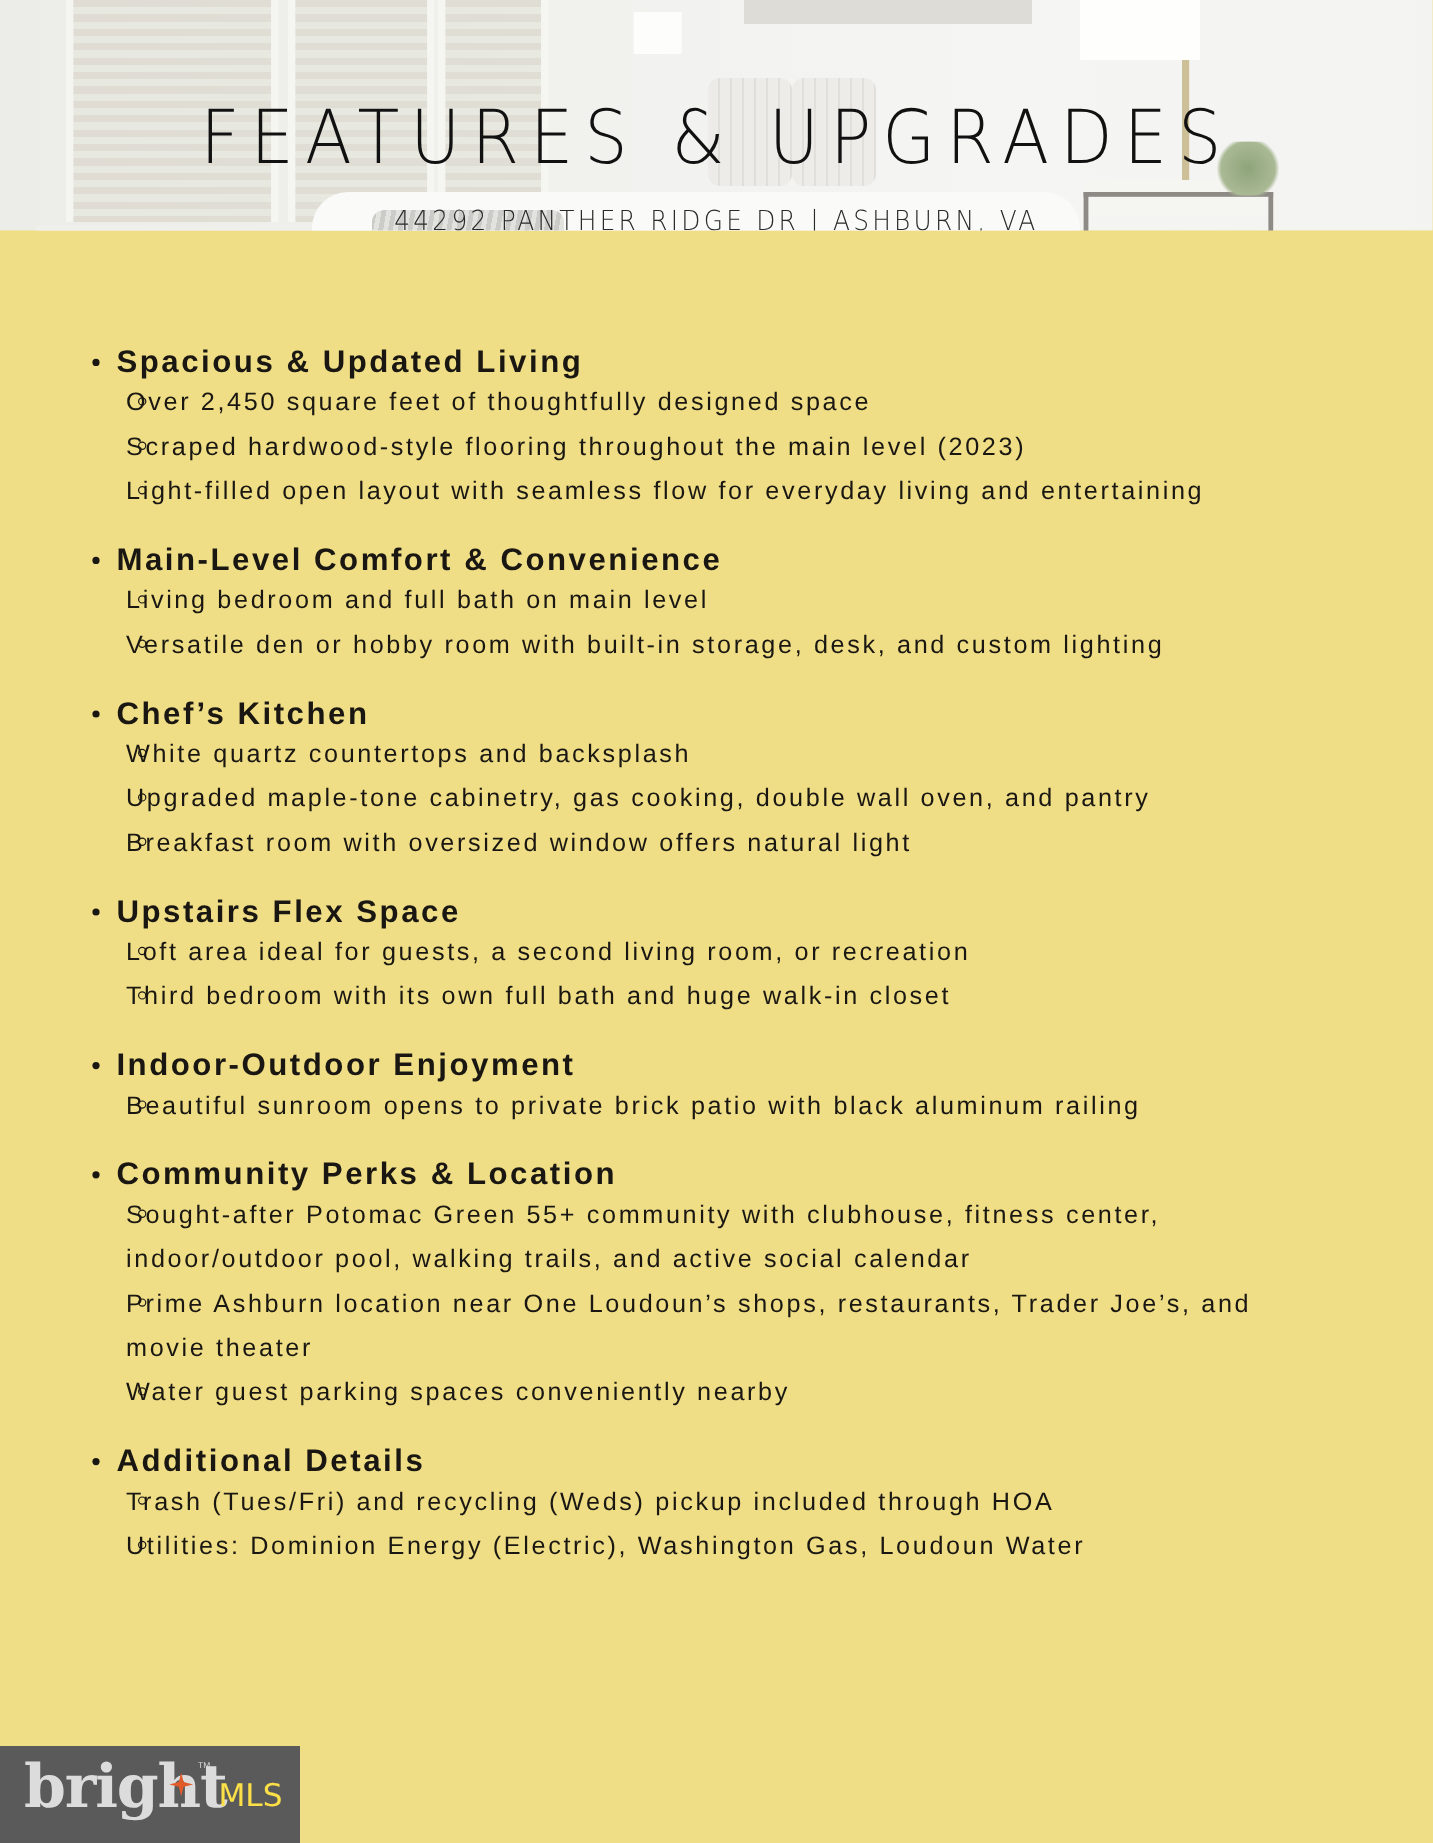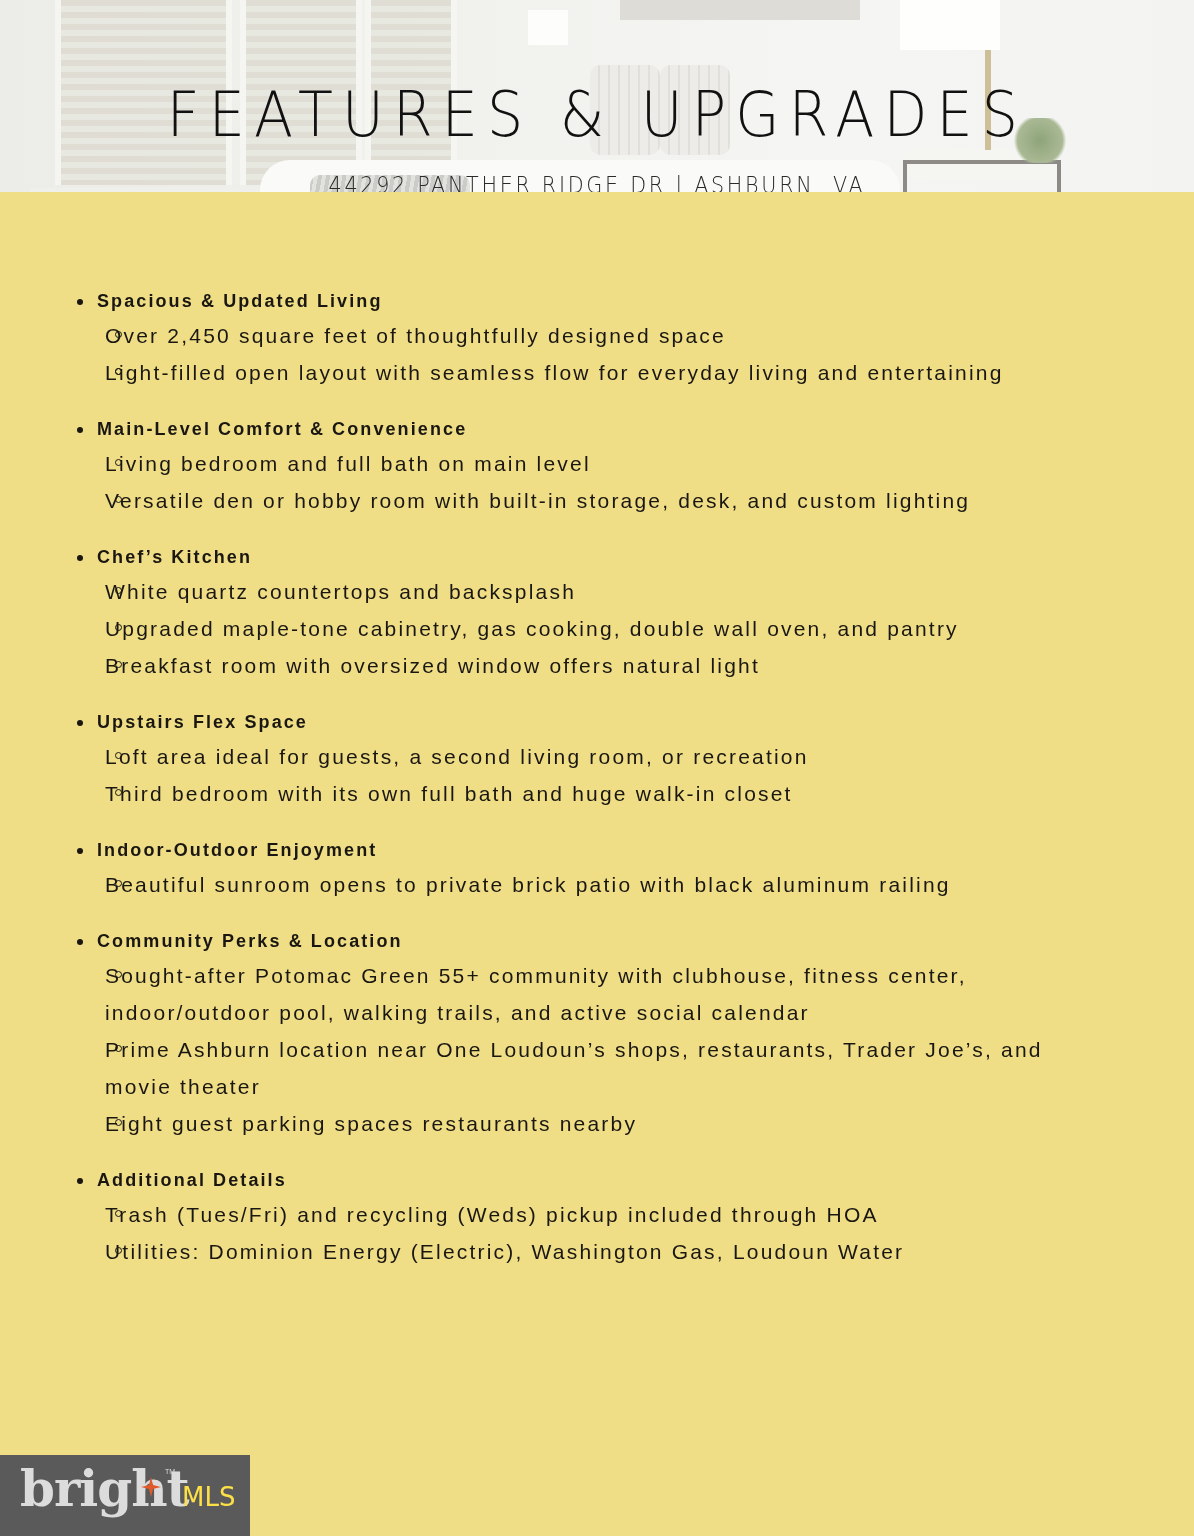--- a/index.html
+++ b/index.html
@@ -34,21 +34,21 @@
     font-family: "DejaVu Sans", sans-serif; font-weight: 200; font-size: 62px; letter-spacing: 10px;
     color: #111; transform: scaleX(0.92); transform-origin: center;
   }
   .hero-sub {
     position: absolute; left: 0; top: 172px; width: 1194px; text-align: center;
     font-family: "DejaVu Sans", sans-serif; font-weight: 300; font-size: 23px; letter-spacing: 3px; color: #2a2a2a;
     transform: scaleX(0.9); transform-origin: center;
   }
   .content { position: absolute; left: 0; top: 280px; width: 1194px; }
   .section { margin-bottom: 17px; }
-  .heading { position: relative; padding-left: 97px; height: 37px; line-height: 42px; font-weight: bold; font-size: 18px; letter-spacing: 2.1px; }
+  .heading { position: relative; padding-left: 97px; height: 37px; line-height: 42px; font-weight: bold; font-size: 26px; letter-spacing: 2.1px; }
   .heading .dot { position: absolute; left: 77px; top: 19px; width: 6px; height: 6px; border-radius: 50%; background: #1a1712; }
   .item { position: relative; padding-left: 105px; font-size: 21px; letter-spacing: 2.2px; line-height: 37px; width: 1000px; }
   .item .ring { position: absolute; left: 115px; top: 14px; width: 7px; height: 7px; border-radius: 50%; border: 1.5px solid #1a1712; box-sizing: border-box; }
   .logo { position: absolute; left: 0; top: 1455px; width: 250px; height: 81px; background: #5a5a5a; }
   .logo .bright { position: absolute; left: 20px; top: 4px; font-family: "DejaVu Serif", serif; font-weight: bold; font-size: 50px; color: #dcdcdc; letter-spacing: -1px; }
   .logo .mls { position: absolute; left: 182px; top: 27px; font-family: "DejaVu Sans", sans-serif; font-size: 26px; color: #fde047; }
   .logo .tm { position: absolute; left: 165px; top: 13px; font-size: 7px; color: #dcdcdc; }
   .logo .star { position: absolute; left: 141px; top: 22px; width: 20px; height: 20px; background: #e05a2a; clip-path: polygon(50% 0, 60% 40%, 100% 50%, 60% 60%, 50% 100%, 40% 60%, 0 50%, 40% 40%); }
 </style>
 </head>
@@ -71,21 +71,21 @@
   <div class="table"></div>
   <div class="plant"></div>
   <div class="hero-title">FEATURES &amp; UPGRADES</div>
   <div class="hero-sub">44292 PANTHER RIDGE DR | ASHBURN, VA</div>
 </div>
 
 <div class="content" id="content">
     <div class="section">
       <div class="heading"><span class="dot"></span><span>Spacious &amp; Updated Living</span></div>
       <div class="item"><span class="ring"></span><span>Over 2,450 square feet of thoughtfully designed space</span></div>
-      <div class="item"><span class="ring"></span></div>
+      <div class="item"><span class="ring"></span><span>Scraped hardwood-style flooring throughout the main level (2023)</span></div>
       <div class="item"><span class="ring"></span><span>Light-filled open layout with seamless flow for everyday living and entertaining</span></div>
     </div>
     <div class="section">
       <div class="heading"><span class="dot"></span><span>Main-Level Comfort &amp; Convenience</span></div>
       <div class="item"><span class="ring"></span><span>Living bedroom and full bath on main level</span></div>
       <div class="item"><span class="ring"></span><span>Versatile den or hobby room with built-in storage, desk, and custom lighting</span></div>
     </div>
     <div class="section">
       <div class="heading"><span class="dot"></span><span>Chef’s Kitchen</span></div>
       <div class="item"><span class="ring"></span><span>White quartz countertops and backsplash</span></div>
@@ -98,21 +98,21 @@
       <div class="item"><span class="ring"></span><span>Third bedroom with its own full bath and huge walk-in closet</span></div>
     </div>
     <div class="section">
       <div class="heading"><span class="dot"></span><span>Indoor-Outdoor Enjoyment</span></div>
       <div class="item"><span class="ring"></span><span>Beautiful sunroom opens to private brick patio with black aluminum railing</span></div>
     </div>
     <div class="section">
       <div class="heading"><span class="dot"></span><span>Community Perks &amp; Location</span></div>
       <div class="item"><span class="ring"></span><span>Sought-after Potomac Green 55+ community with clubhouse, fitness center, indoor/outdoor pool, walking trails, and active social calendar</span></div>
       <div class="item"><span class="ring"></span><span>Prime Ashburn location near One Loudoun’s shops, restaurants, Trader Joe’s, and movie theater</span></div>
-      <div class="item"><span class="ring"></span><span>Eight guest parking spaces restaurants nearby</span></div>
+      <div class="item"><span class="ring"></span><span>Water guest parking spaces conveniently nearby</span></div>
     </div>
     <div class="section">
       <div class="heading"><span class="dot"></span><span>Additional Details</span></div>
       <div class="item"><span class="ring"></span><span>Trash (Tues/Fri) and recycling (Weds) pickup included through HOA</span></div>
       <div class="item"><span class="ring"></span><span>Utilities: Dominion Energy (Electric), Washington Gas, Loudoun Water</span></div>
     </div>
   </div>
 
 <div class="logo">
   <span class="bright">bright</span>

